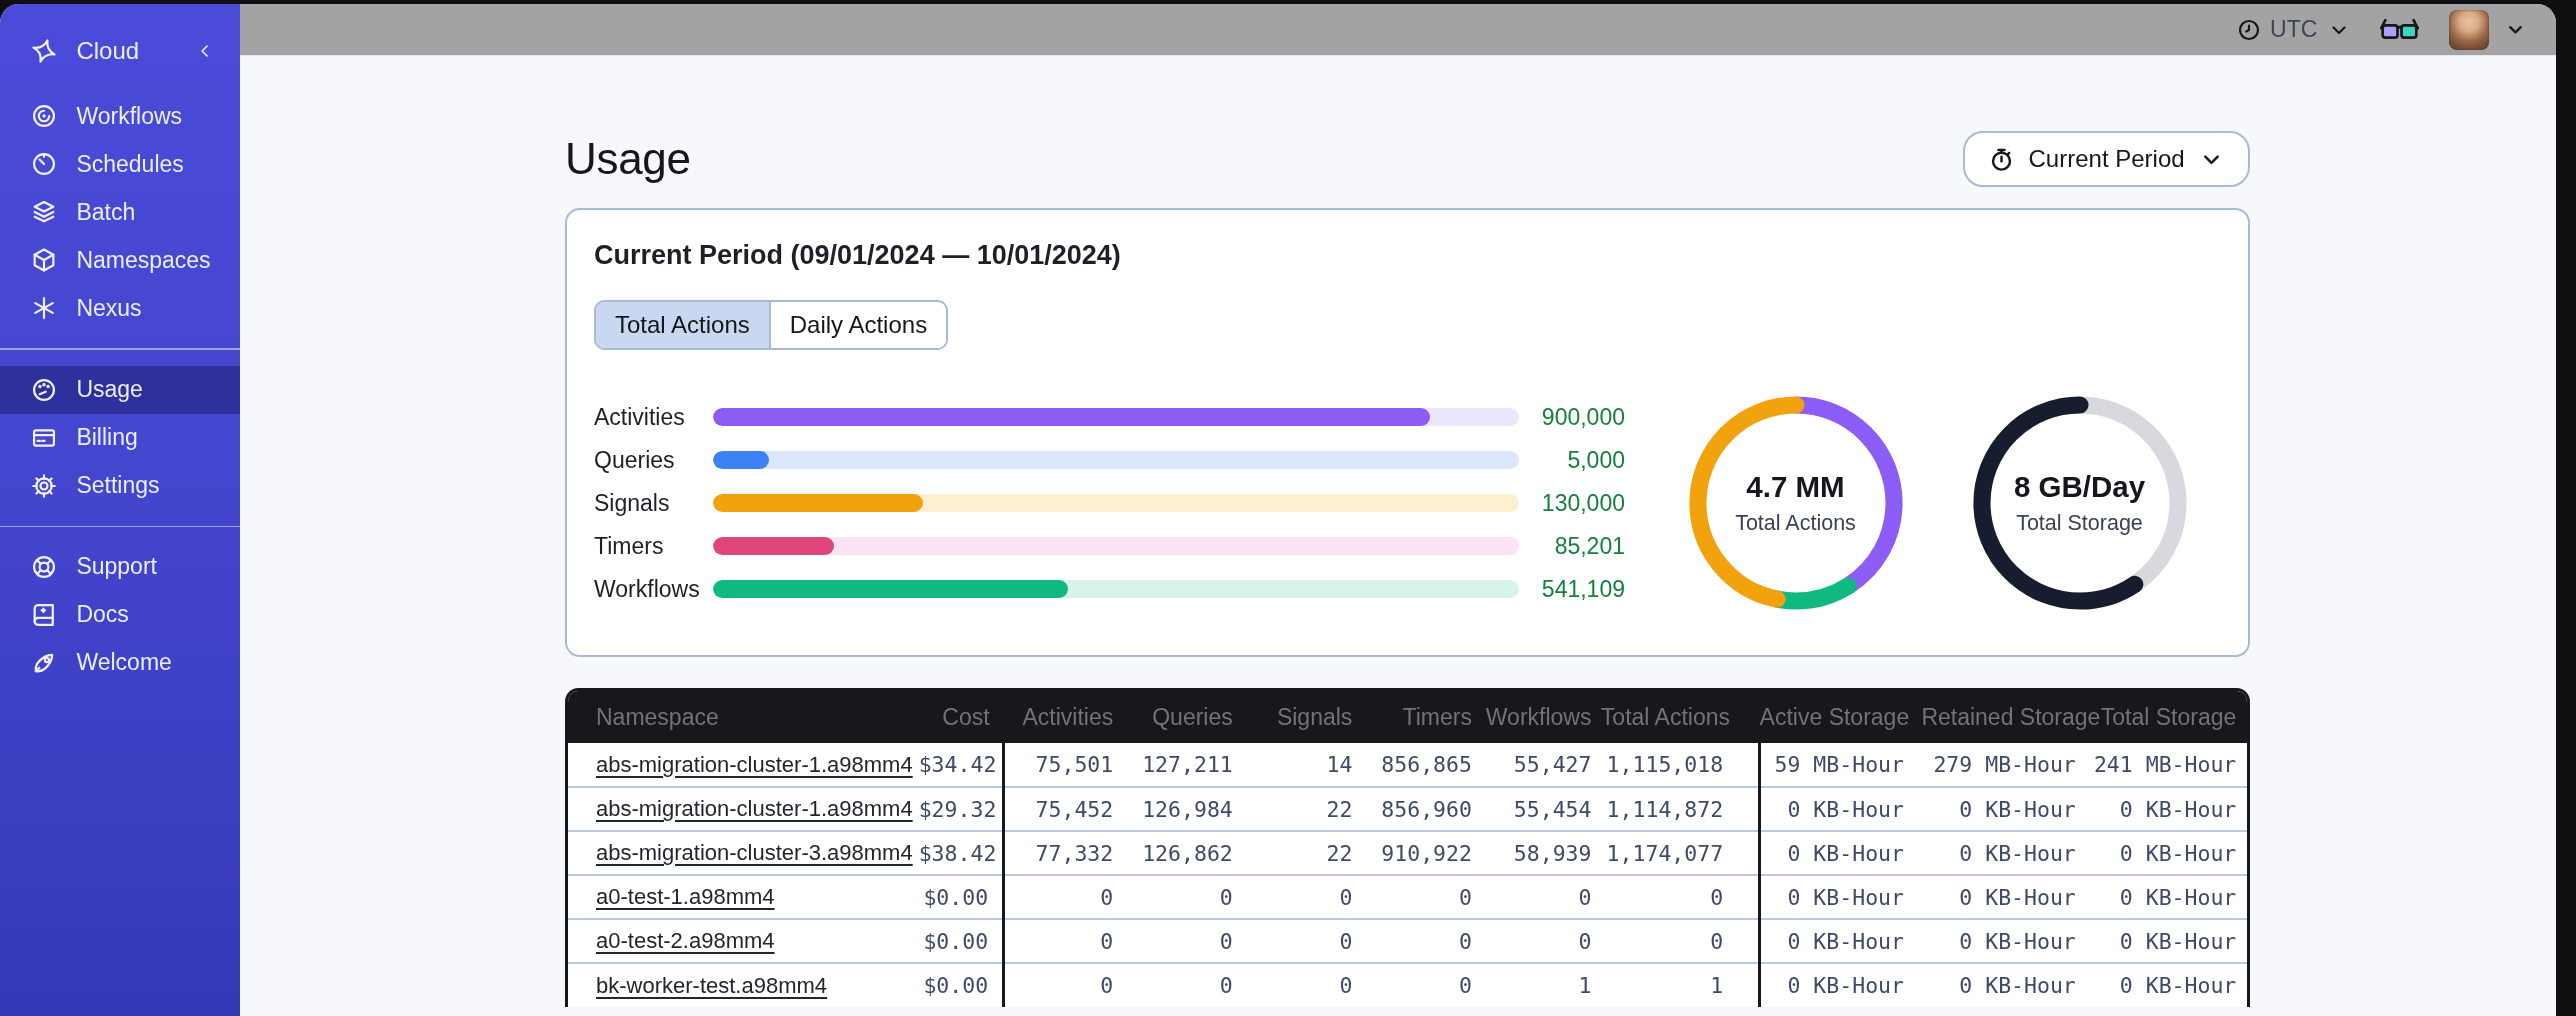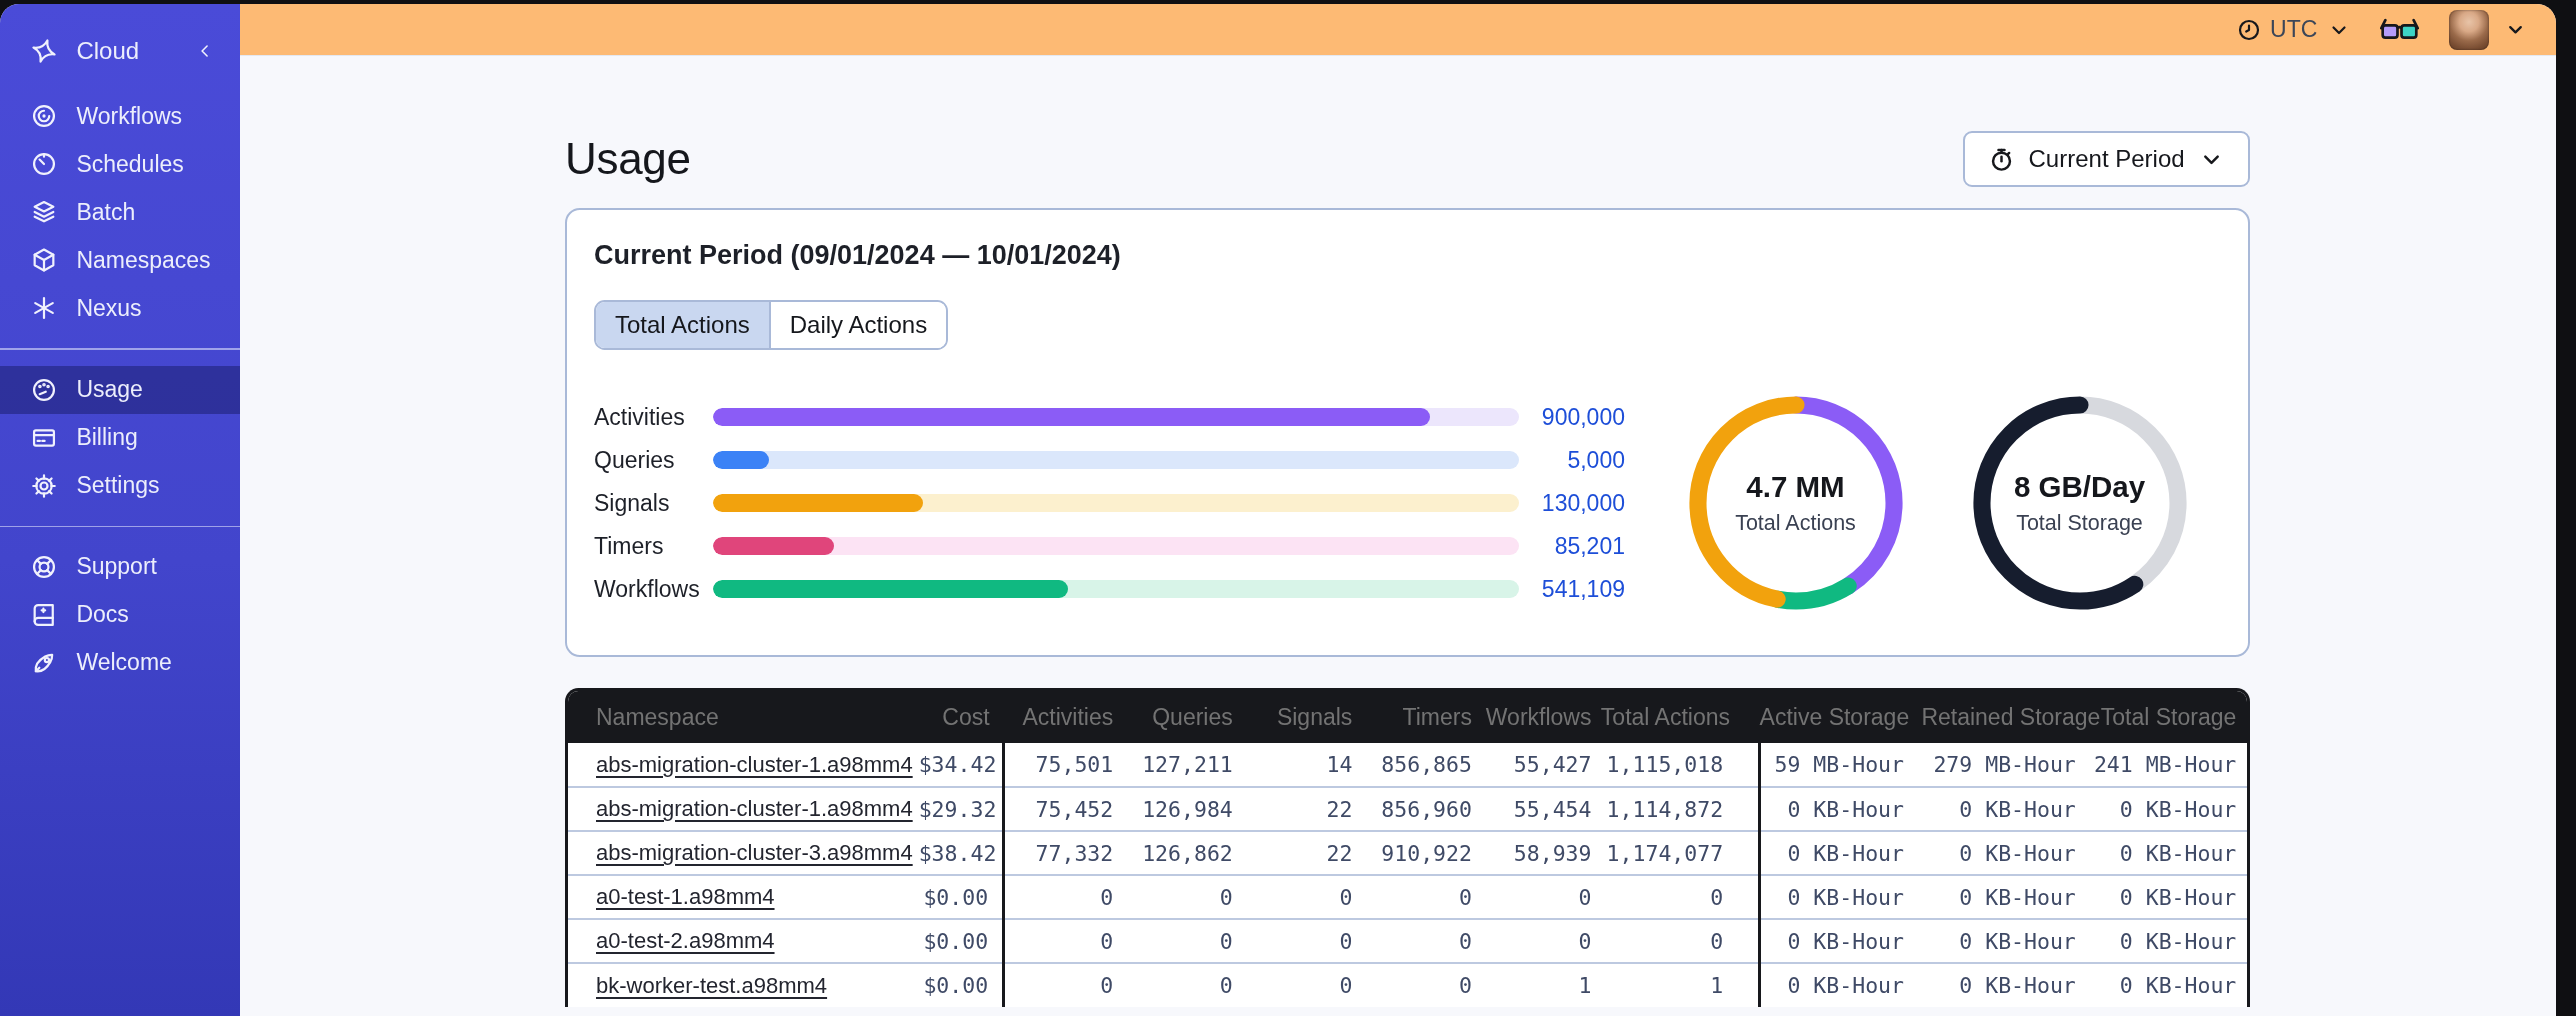--- a/index.html
+++ b/index.html
@@ -34,21 +34,21 @@
   .side-item .ico { width: 29.5px; height: 29.5px; flex: 0 0 29.5px; display: flex; align-items: center; justify-content: center; }
   .side-item svg { width: 28px; height: 28px; stroke: #f0f1fd; stroke-width: 1.9; fill: none; stroke-linecap: round; stroke-linejoin: round; }
   .side-item.active { background: rgba(10, 12, 70, 0.38); }
   .side-item .grow { flex: 1; }
   .brand { font-size: 24px; font-weight: 500; margin-bottom: 17.4px; }
   .side-divider { height: 1.3px; background: rgba(235, 238, 255, 0.55); margin: 16px 0; }
   
   .main { flex: 1; display: flex; flex-direction: column; min-width: 0; }
   .topbar {
     height: 52px; flex: 0 0 52px;
-    background: #fdba74;
+    background: #a3a3a3;
     border-bottom: 1.3px solid #e4e8f0;
     display: flex; align-items: center; justify-content: flex-end;
     gap: 29.5px; padding-right: 29.5px;
   }
   .tz-select { display: flex; align-items: center; gap: 9.4px; color: #3c4658; font-size: 23px; cursor: pointer; }
   .tz-select svg { width: 24px; height: 24px; stroke: #17181c; stroke-width: 2.2; fill: none; stroke-linecap: round; stroke-linejoin: round; }
   .glasses-btn { cursor: pointer; display: flex; align-items: center; }
   .account { display: flex; align-items: center; gap: 14.8px; cursor: pointer; }
   .avatar {
     width: 40px; height: 40px; border-radius: 8px;
@@ -56,21 +56,21 @@
       radial-gradient(circle at 50% 30%, #e8c4a8 0%, #d9a987 28%, #9a6a4a 55%, #7a4e33 78%, #5f3a24 100%);
     box-shadow: inset 0 0 0 1.3px rgba(0,0,0,0.12);
   }
   .chev { width: 23px; height: 23px; stroke: #17181c; stroke-width: 2.4; fill: none; stroke-linecap: round; stroke-linejoin: round; }
   
   .content { flex: 1; overflow: hidden; padding: 75px 306px 0 325px; background: #f7f8fc; }
   .page-head { display: flex; align-items: center; justify-content: space-between; }
   .page-title { font-size: 44px; font-weight: 500; color: #15171c; letter-spacing: -0.3px; }
   .period-btn {
     display: flex; align-items: center; gap: 13.4px;
-    background: #ffffff; border: 2px solid #a9b9d8; border-radius: 9px;
+    background: #ffffff; border: 2px solid #a9b9d8; border-radius: 20px;
     height: 56px; padding: 0 23px; font-size: 24px; color: #15171c; cursor: pointer;
   }
   .period-btn svg { width: 27px; height: 27px; stroke: #17181c; stroke-width: 2.2; fill: none; stroke-linecap: round; stroke-linejoin: round; }
   
   .card {
     margin-top: 21px;
     background: #ffffff;
     border: 2px solid #a9b9d8;
     border-radius: 14.8px;
     padding: 29.5px 27px 38px 27px;
@@ -87,21 +87,21 @@
   }
   .seg.active { background: #c9d7f0; }
   .seg + .seg { border-left: 2px solid #a9b9d8; }
   
   .usage-visuals { display: flex; align-items: center; margin-top: 39px; }
   .bars { display: flex; flex-direction: column; }
   .bar-row { display: flex; align-items: center; height: 43px; }
   .bar-label { width: 119px; font-size: 23px; color: #1d2028; }
   .bar-track { width: 806px; height: 18px; border-radius: 9.4px; position: relative; overflow: hidden; }
   .bar-fill { position: absolute; left: 0; top: 0; bottom: 0; border-radius: 9.4px; }
-  .bar-value { width: 106px; text-align: right; font-size: 23px; color: #1d4ed8; }
+  .bar-value { width: 106px; text-align: right; font-size: 23px; color: #15803d; }
   .donuts { margin-left: auto; margin-right: 27.5px; display: flex; gap: 56px; }
   .donut { position: relative; width: 228px; height: 228px; }
   .donut svg { width: 228px; height: 228px; }
   .donut-center {
     position: absolute; inset: 0; display: flex; flex-direction: column;
     align-items: center; justify-content: center; gap: 6.7px; text-align: center;
   }
   .donut-value { font-size: 29.5px; font-weight: 600; color: #15171c; }
   .donut-label { font-size: 21.5px; color: #3a4152; }
   

